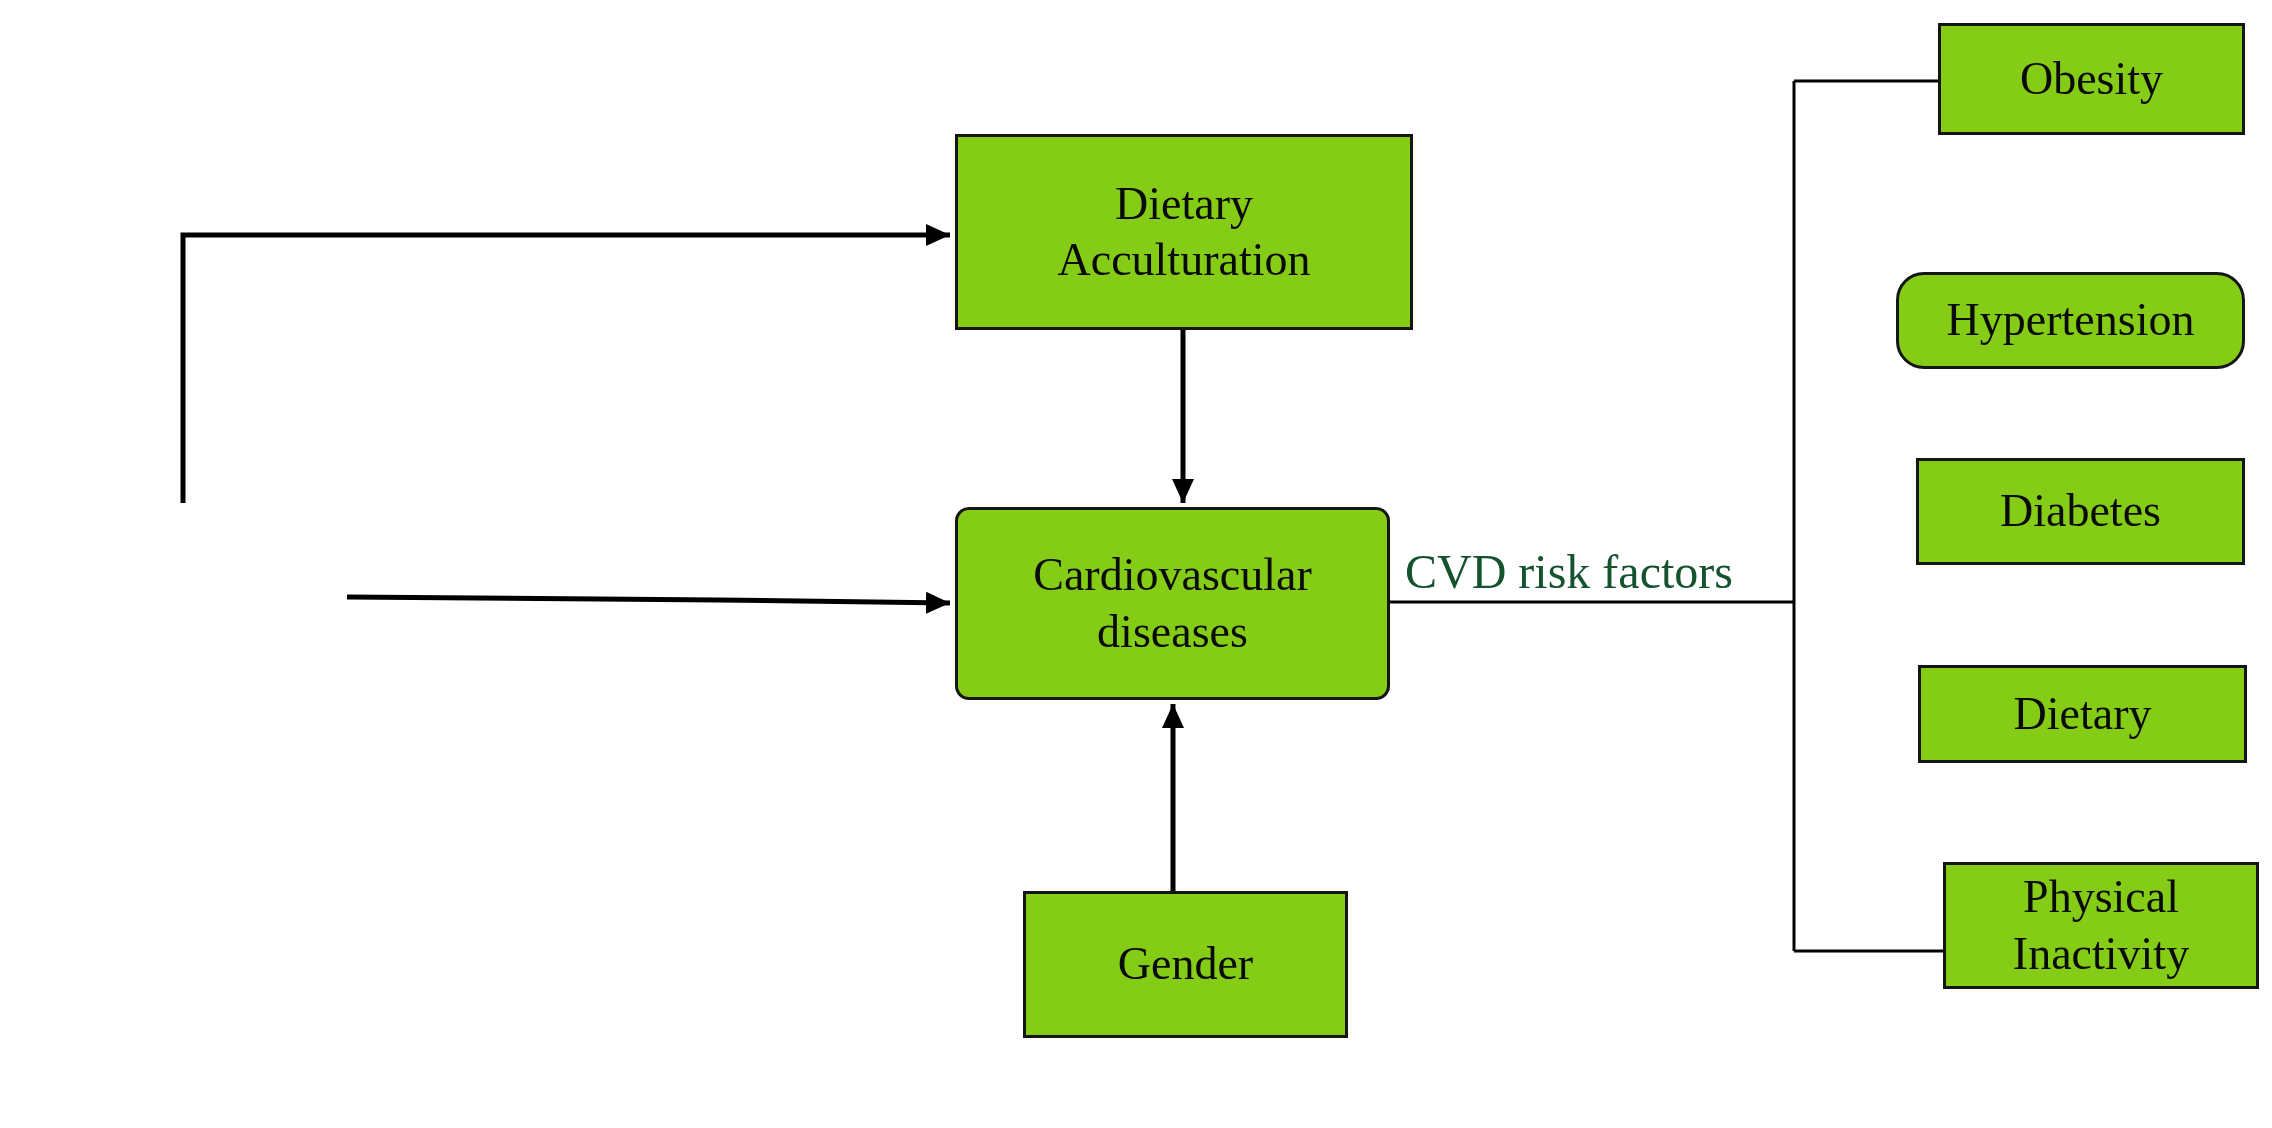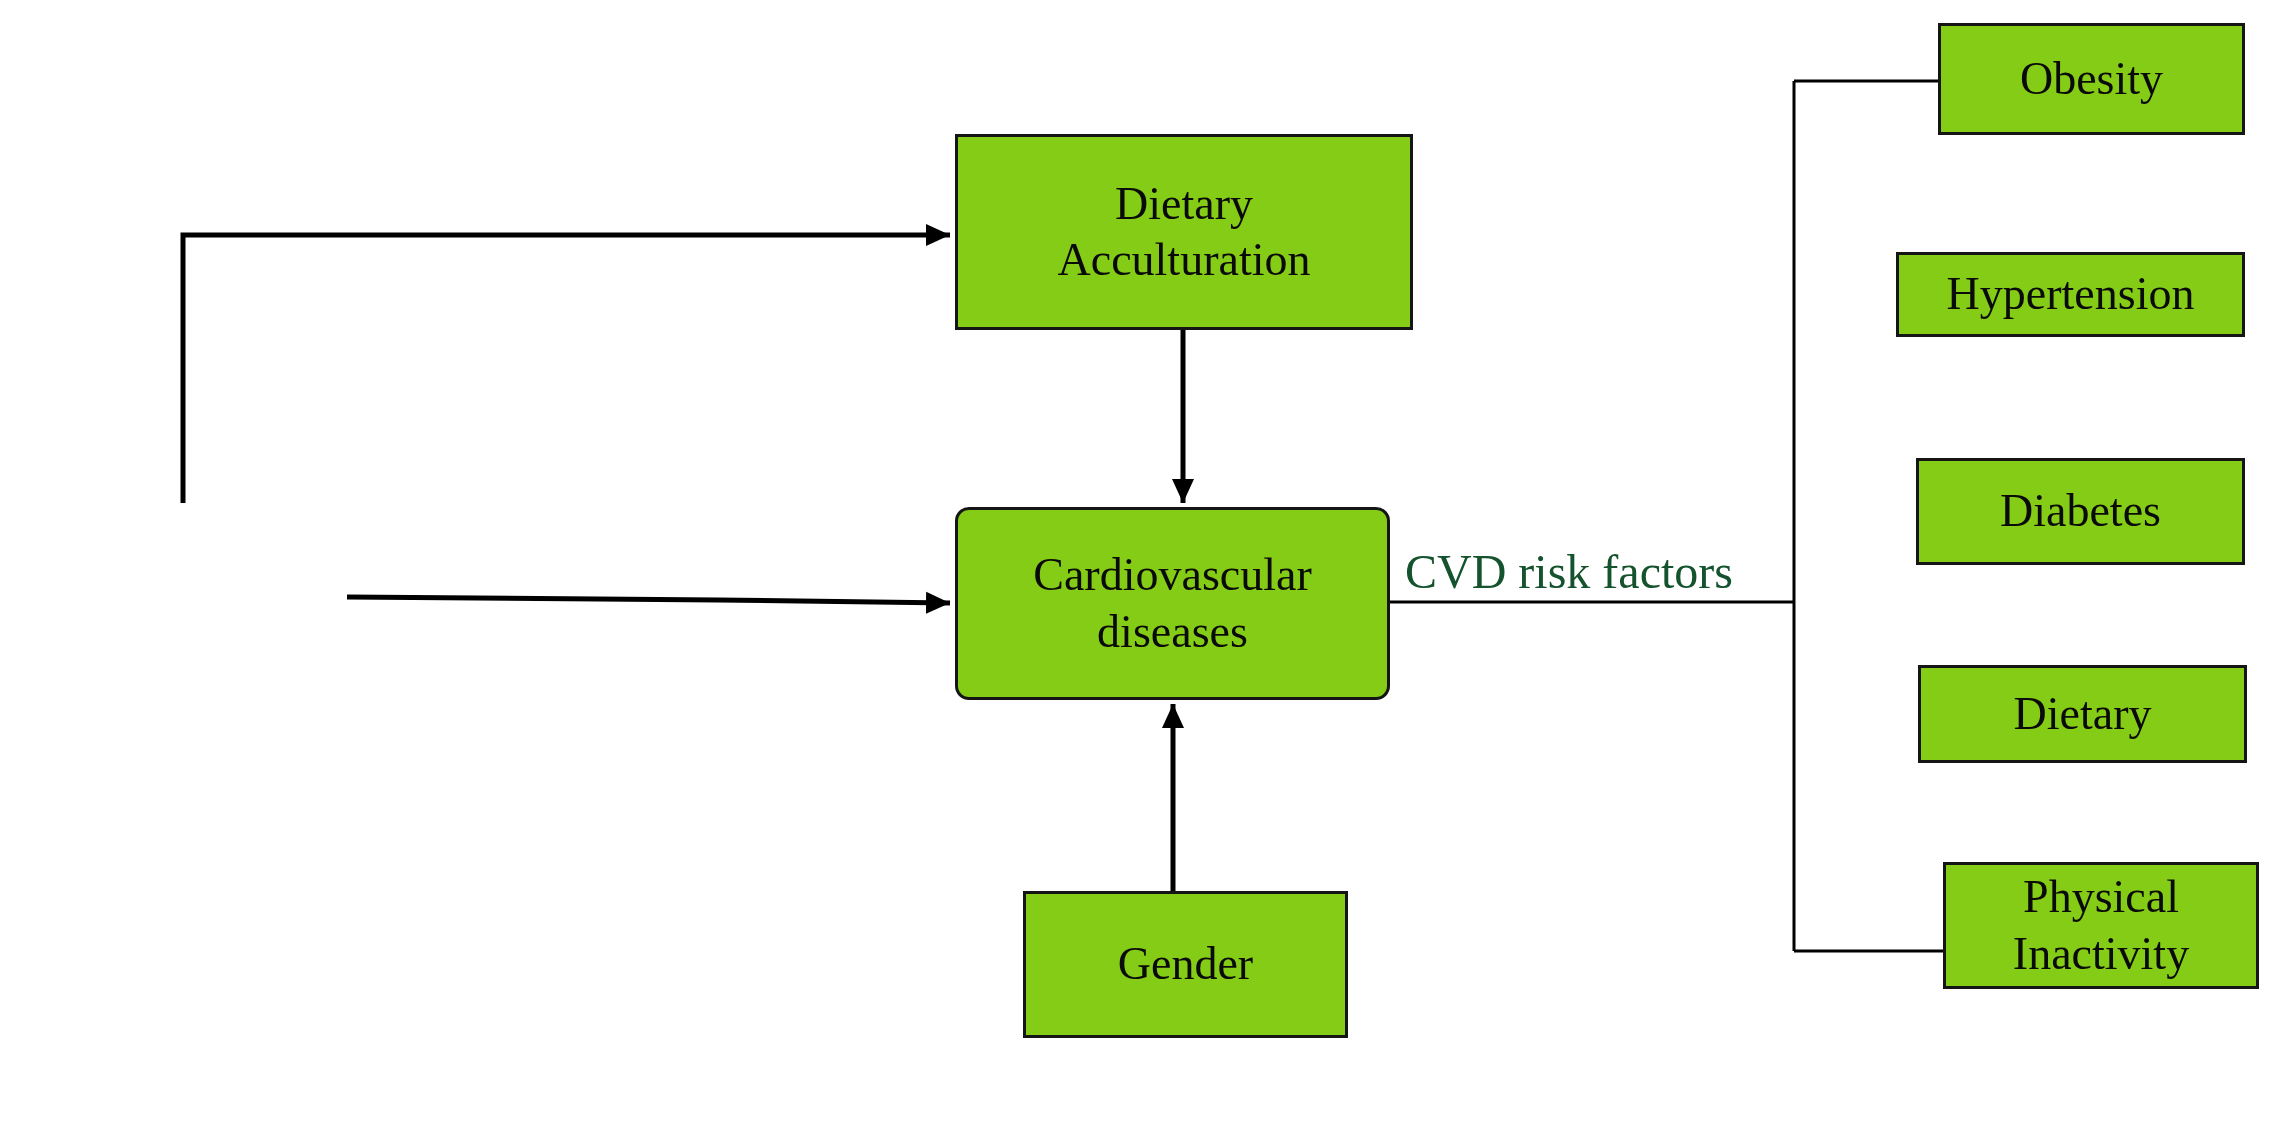--- a/index.html
+++ b/index.html
@@ -36,21 +36,21 @@
     white-space: pre-line;
     color: #0a0a0a;
   }
   
   .n-years    { left: 23px;   top: 503px; width: 324px; height: 194px; }
   .n-dietary  { left: 955px;  top: 134px; width: 458px; height: 196px; }
   .n-cvd      { left: 955px;  top: 507px; width: 435px; height: 193px; border-radius: 14px; }
   .n-gender   { left: 1023px; top: 891px; width: 325px; height: 147px; text-align: right; }
   
   .n-obesity  { left: 1938px; top: 23px;  width: 307px; height: 112px; }
-  .n-hyper    { left: 1896px; top: 252px; width: 349px; height: 85px;  }
+  .n-hyper    { left: 1896px; top: 272px; width: 349px; height: 97px; border-radius: 28px;  }
   .n-diabetes { left: 1916px; top: 458px; width: 329px; height: 107px; }
   .n-smoking  { left: 1918px; top: 665px; width: 329px; height: 98px;  }
   .n-physical { left: 1943px; top: 862px; width: 316px; height: 127px; }
   .edge-label {
     position: absolute;
     left: 1405px;
     top: 546px;
     font-size: 48px;
     line-height: 1.1;
     white-space: nowrap;

